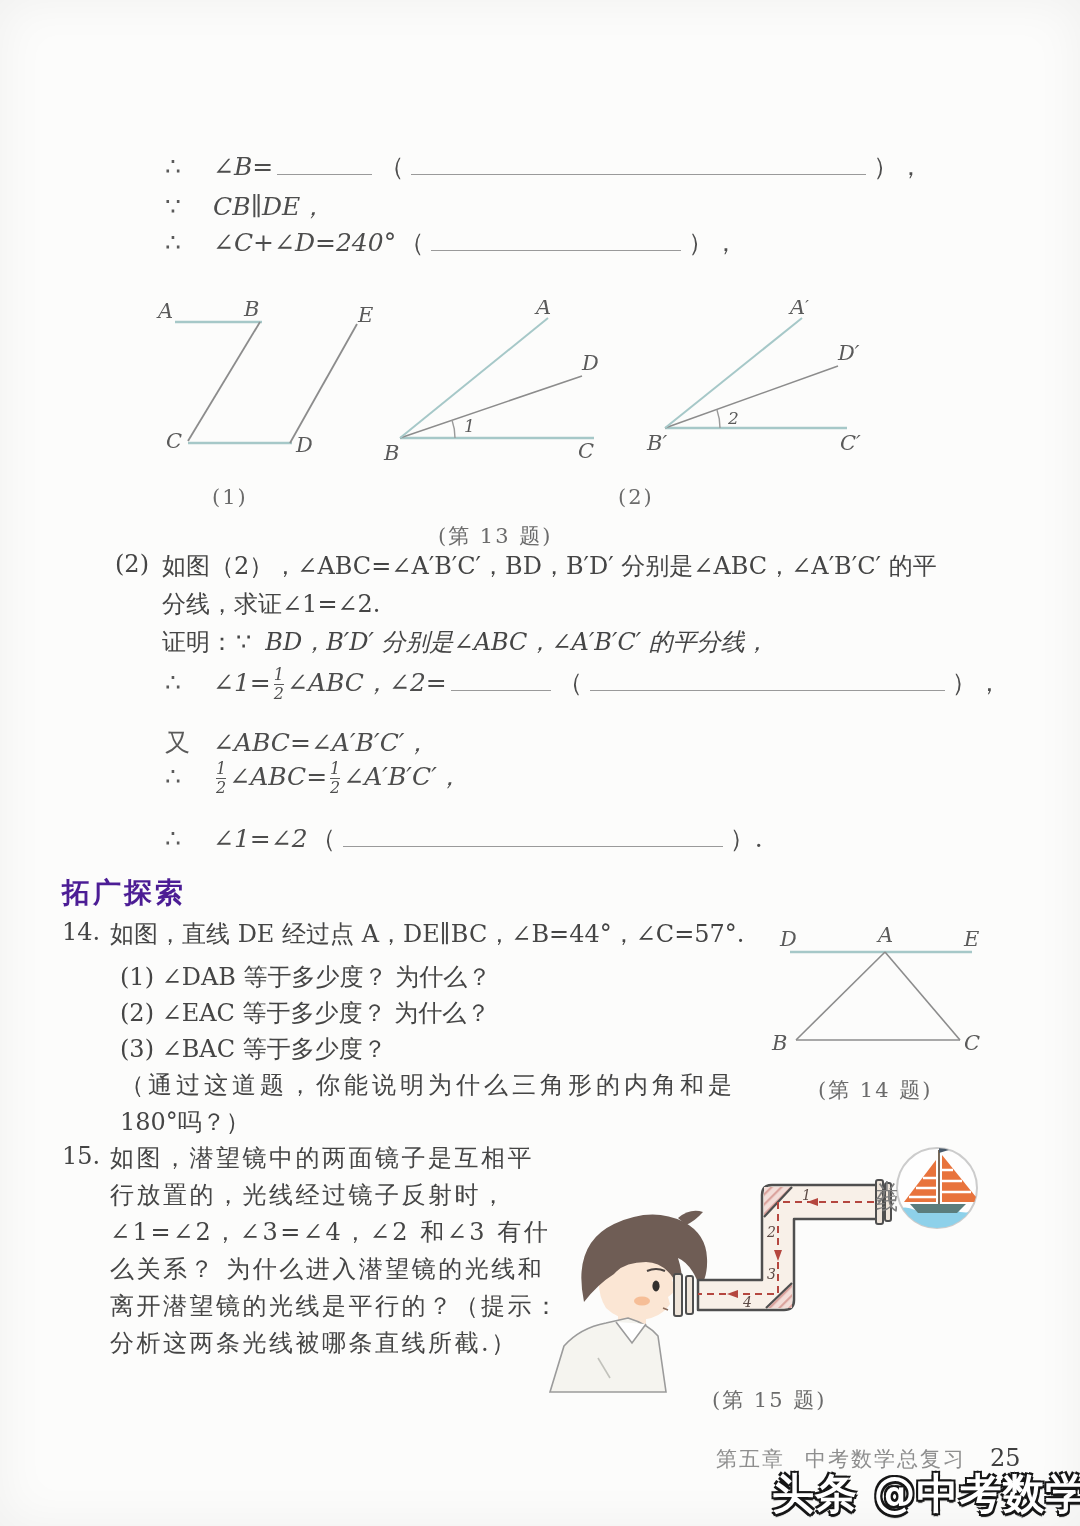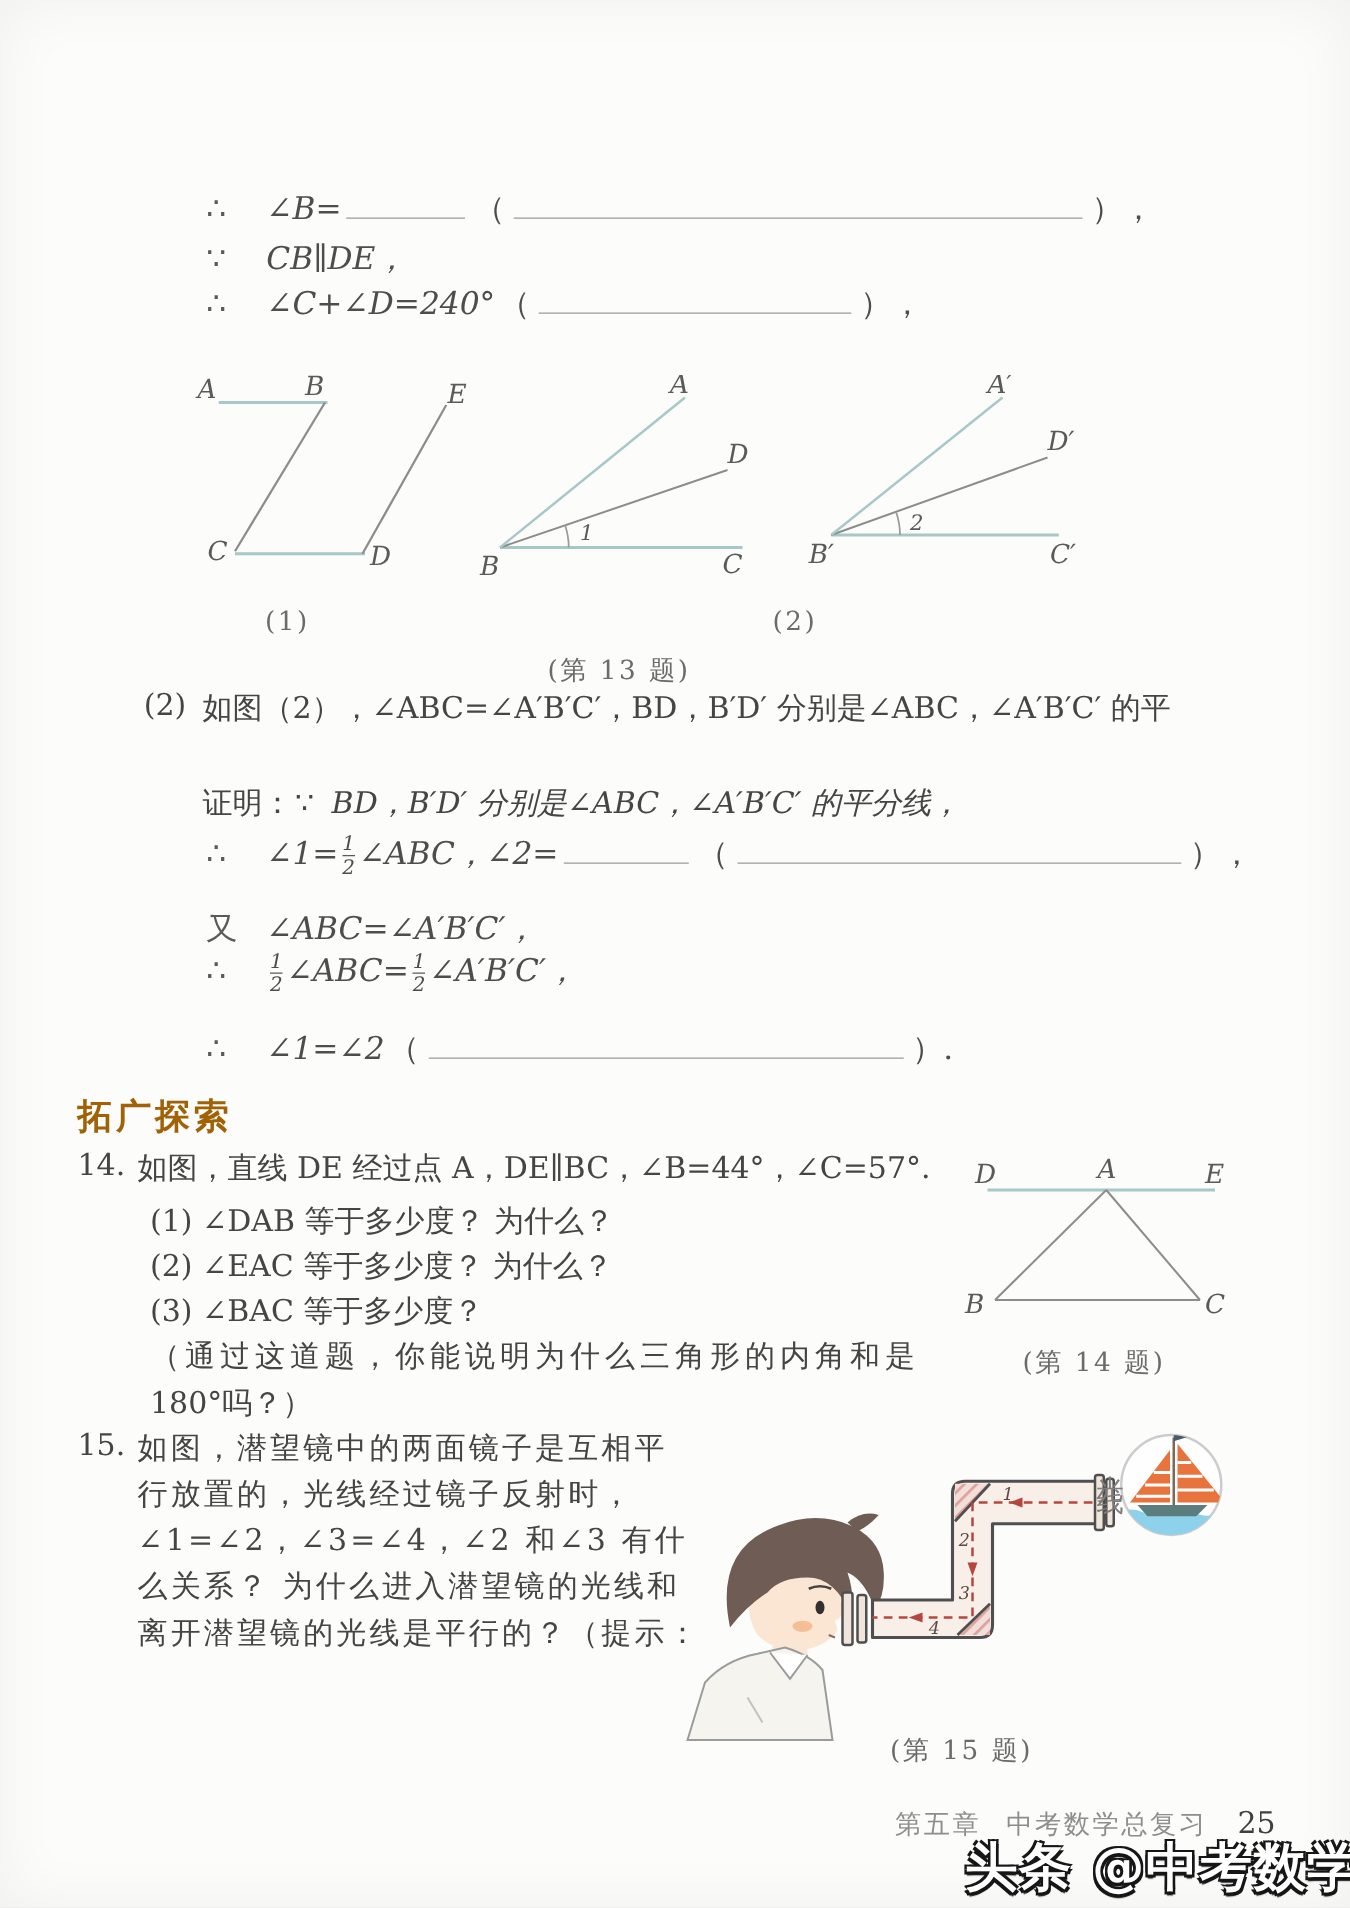--- a/index.html
+++ b/index.html
@@ -11,21 +11,21 @@
   .pline .sym{display:inline-block;width:48px;font-style:normal;color:#5a5a5a;}
   .pline .op{font-style:normal;margin:0 3px;}
   .blank{display:inline-block;height:4px;border-bottom:1.6px solid #9a9a9a;margin:0 4px;}
   .frac{display:inline-flex;flex-direction:column;align-items:center;font-size:16px;line-height:1.05;
         vertical-align:middle;font-style:italic;margin:0 3px;}
   .frac .d{border-top:1.3px solid #5a5a5a;padding-top:1px;}
   .cn{font-size:24px;color:#454545;white-space:nowrap;}
   .sp2{letter-spacing:2.5px;}
   .sp4{letter-spacing:4px;}
   .heading{font-family:"DejaVu Sans","Liberation Sans",sans-serif;font-weight:bold;font-size:28px;
-           color:#a16207;letter-spacing:3px;}
+           color:#4c1d95;letter-spacing:3px;}
   .cap{font-size:21px;color:#6b6b6b;letter-spacing:2px;white-space:nowrap;}
   .flabel{font-family:"DejaVu Serif",serif;font-style:italic;font-size:21px;fill:#5a5a5a;}
   .fangle{font-family:"DejaVu Serif",serif;font-style:italic;font-size:17px;fill:#5a5a5a;}
   .pangle{font-family:"DejaVu Serif",serif;font-style:italic;font-size:14px;fill:#5c4a45;}
   .footer{font-size:21px;color:#8e8e8e;letter-spacing:2px;white-space:nowrap;}
   .footer .pnum{font-size:24px;color:#404040;margin-left:24px;letter-spacing:0;}
   .wm{font-family:"DejaVu Sans","Liberation Sans",sans-serif;font-weight:bold;font-size:42px;
       color:#ffffff;white-space:nowrap;letter-spacing:1px;
       text-shadow:-2px -2px 0 #161616,2px -2px 0 #161616,-2px 2px 0 #161616,2px 2px 0 #161616,0 3px 1px #161616;}
   .vertical{writing-mode:vertical-rl;letter-spacing:10px;font-size:22px;color:#7d7d7d;}
@@ -76,20 +76,21 @@
     <text x="497" y="150" class="flabel">B′</text>
     <text x="690" y="150" class="flabel">C′</text>
     <text x="578" y="124" class="fangle">2</text>
   </svg>
   <div class="abs cap" style="left:212px;top:485px">(1)</div>
   <div class="abs cap" style="left:618px;top:485px">(2)</div>
   <div class="abs cap" style="left:438px;top:522px">(第 13 题)</div>
 
   <div class="abs cn" style="left:115px;top:550px">(2)</div>
   <div class="abs cn" style="left:162px;top:550px">如图（2），∠ABC=∠A′B′C′，BD，B′D′ 分别是∠ABC，∠A′B′C′ 的平</div>
+  <div class="abs cn" style="left:162px;top:588px">分线，求证∠1=∠2.</div>
   <div class="abs cn" style="left:162px;top:626px">
     <span>证明：</span><span style="margin:0 14px 0 2px">∵</span><span style="font-style:italic">BD，B′D′ 分别是∠ABC，∠A′B′C′ 的平分线，</span>
   </div>
 
   <div class="pline" style="left:165px;top:666px">
     <span class="sym">∴</span><span>∠1=</span><span class="frac">
         <span class="n">1</span>
         <span class="d">2</span>
       </span><span>∠ABC，∠2=</span><span class="blank" style="width:100px"></span><span class="op">（</span><span class="blank" style="width:355px"></span><span class="op">），</span>
   </div>
@@ -131,20 +132,21 @@
     <text x="204" y="132" class="flabel">C</text>
   </svg>
   <div class="abs cap" style="left:818px;top:1076px">(第 14 题)</div>
 
   <div class="abs cn" style="left:62px;top:1142px">15.</div>
   <div class="abs cn sp2" style="left:110px;top:1142px">如图，潜望镜中的两面镜子是互相平</div>
   <div class="abs cn sp2" style="left:110px;top:1179px">行放置的，光线经过镜子反射时，</div>
   <div class="abs cn sp2" style="left:110px;top:1216px">∠1=∠2，∠3=∠4，∠2 和∠3 有什</div>
   <div class="abs cn sp2" style="left:110px;top:1253px">么关系？ 为什么进入潜望镜的光线和</div>
   <div class="abs cn sp2" style="left:110px;top:1290px">离开潜望镜的光线是平行的？（提示：</div>
+  <div class="abs cn sp2" style="left:110px;top:1327px">分析这两条光线被哪条直线所截.）</div>
 
   <svg class="abs" style="left:540px;top:1140px" width="540" height="270" viewBox="0 0 540 270">
     <defs>
       <pattern id="hatch" width="7" height="7" patternUnits="userSpaceOnUse" patternTransform="rotate(45)">
         <rect width="7" height="7" fill="#f3ded9"></rect>
         <line x1="1" y1="0" x2="1" y2="7" stroke="#dba49e" stroke-width="2.4"></line>
       </pattern>
       <clipPath id="boatclip">
           <circle cx="397" cy="48" r="40"></circle>
         </clipPath>

